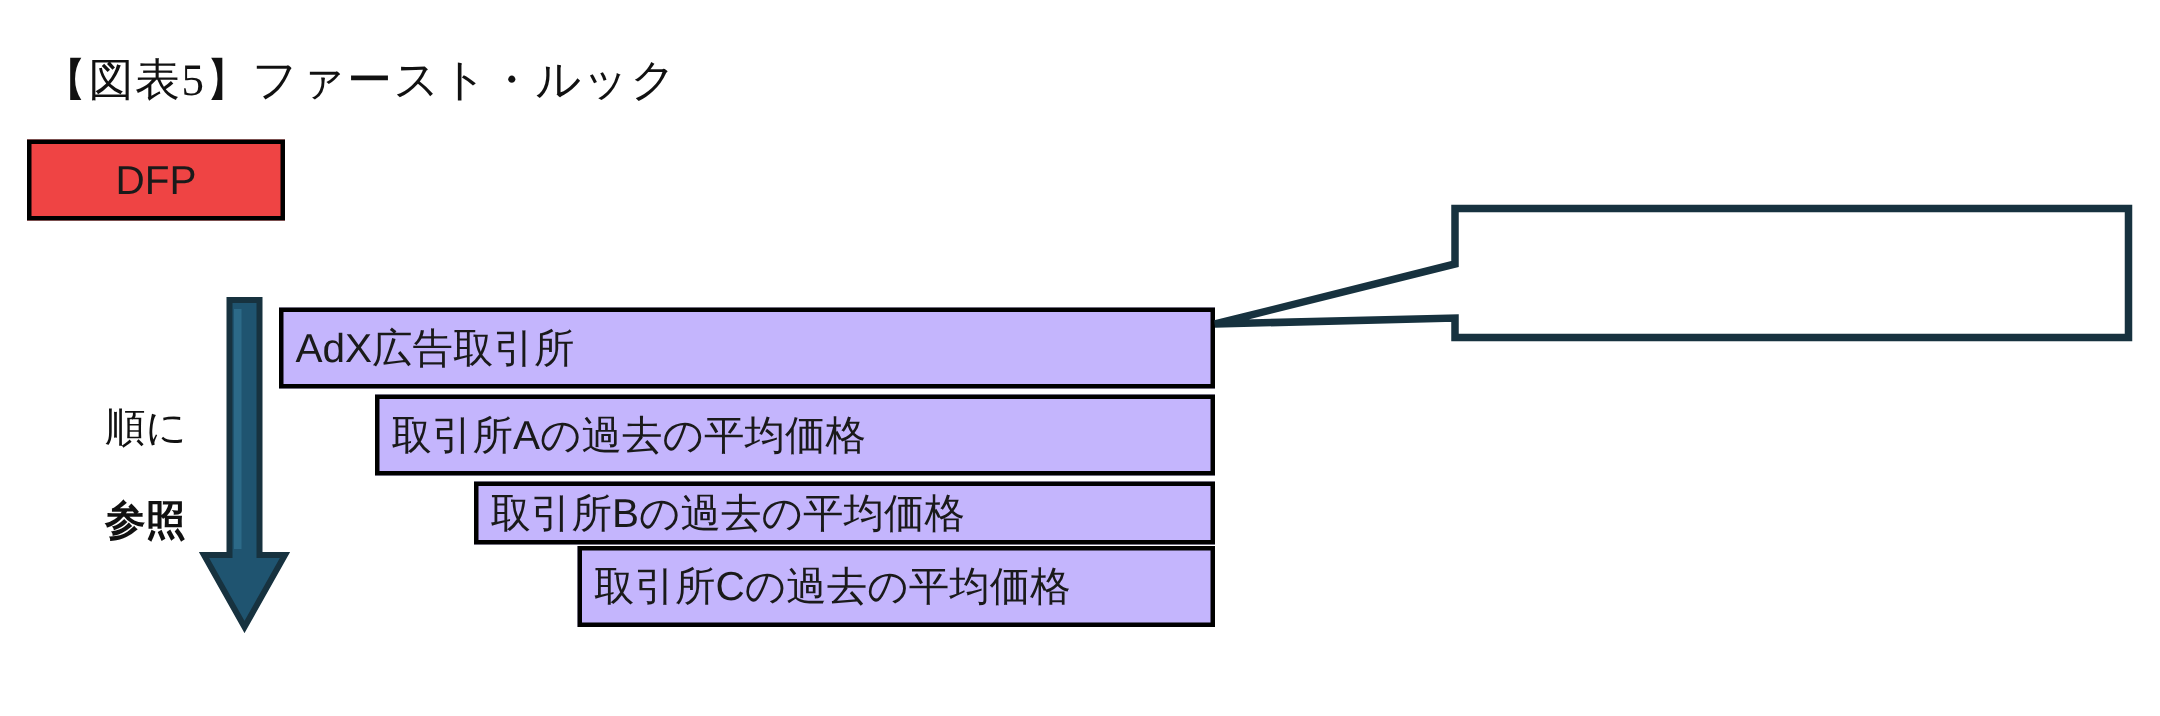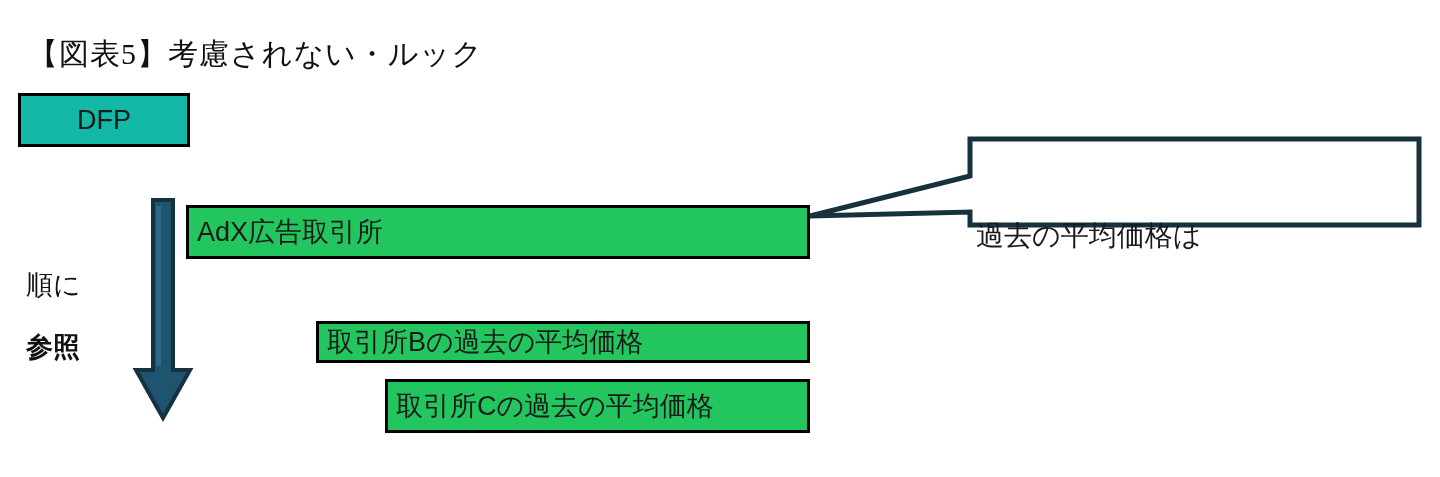--- a/index.html
+++ b/index.html
@@ -37,71 +37,72 @@
     position: absolute;
     left: 18px;
     top: 93px;
     width: 172px;
     height: 54px;
     border: 3px solid #000000;
     box-sizing: border-box;
     display: flex;
     align-items: center;
     justify-content: center;
-    background: #14b8a6;
+    background: #ef4444;
   }
   .dfp-box .label {
     font-family: "Liberation Sans", sans-serif;
     font-size: 27px;
     line-height: 1;
     color: #1a1a1a;
   }
 
   
   .side-caption {
     position: absolute;
     font-family: "Liberation Serif", "DejaVu Serif", serif;
     font-size: 27px;
     line-height: 1;
     color: #111111;
     white-space: nowrap;
+    margin-left: 44px;
   }
   .side-caption.line1 { left: 26px; top: 272px; }
   .side-caption.line2 { left: 26px; top: 334px; font-weight: bold; }
 
   
   .down-arrow {
     position: absolute;
     left: 132px;
     top: 198px;
     width: 62px;
     height: 224px;
   }
 
   
   .step-box {
     position: absolute;
     border: 3px solid #000000;
     box-sizing: border-box;
-    background: #22c55e;
+    background: #c4b5fd;
     display: flex;
     align-items: center;
   }
   .step-box .label {
     font-family: "Liberation Sans", sans-serif;
     font-size: 27px;
     line-height: 1;
     color: #1a1a1a;
     padding-left: 8px;
     white-space: nowrap;
   }
   .step-adx { left: 186px; top: 205px; width: 624px; height: 54px; }
   .step-a   { left: 250px; top: 263px; width: 560px; height: 54px; }
   .step-b   { left: 316px; top: 321px; width: 494px; height: 42px; }
-  .step-c   { left: 385px; top: 379px; width: 425px; height: 54px; }
+  .step-c   { left: 385px; top: 364px; width: 425px; height: 54px; }
 
   
   .callout {
     position: absolute;
     left: 808px;
     top: 136px;
     width: 614px;
     height: 92px;
   }
   .callout-text {
@@ -127,51 +128,53 @@
     white-space: nowrap;
   }
   .note-line.n1 { top: 222px; }
   .note-line.n2 { top: 276px; }
 </style>
 </head>
 <body>
 
 <div id="figure-root">
 
-  <div class="figure-title">【図表5】考慮されない・ルック</div>
+  <div class="figure-title">【図表5】ファースト・ルック</div>
 
   <div class="dfp-box">
     <span class="label">DFP</span>
   </div>
 
   <div class="side-caption line1">順に</div>
   <div class="side-caption line2">参照</div>
 
   <svg class="down-arrow" viewBox="0 0 62 224">
     <polygon points="21,2 41,2 41,172 58,172 31,220 4,172 21,172" fill="#1F5470" stroke="#17323F" stroke-width="4" stroke-linejoin="miter"></polygon>
     <rect x="24" y="8" width="5" height="160" fill="#2C6A88"></rect>
   </svg>
 
   <div class="step-box step-adx">
     <span class="label">AdX広告取引所</span>
+  </div>
+  <div class="step-box step-a">
+    <span class="label">取引所Aの過去の平均価格</span>
   </div>
   <div class="step-box step-b">
     <span class="label">取引所Bの過去の平均価格</span>
   </div>
   <div class="step-box step-c">
     <span class="label">取引所Cの過去の平均価格</span>
   </div>
 
   <svg class="callout" viewBox="0 0 614 92">
 
     <path d="M 162 3
              L 611 3
              L 611 89
              L 162 89
              L 162 76
              L 2 80
              L 162 40
              Z" fill="#ffffff" stroke="#17323F" stroke-width="5" stroke-linejoin="miter"></path>
   </svg>
 
-  <div class="note-line n1">過去の平均価格は</div>
 
 </div>
 
 </body></html>

